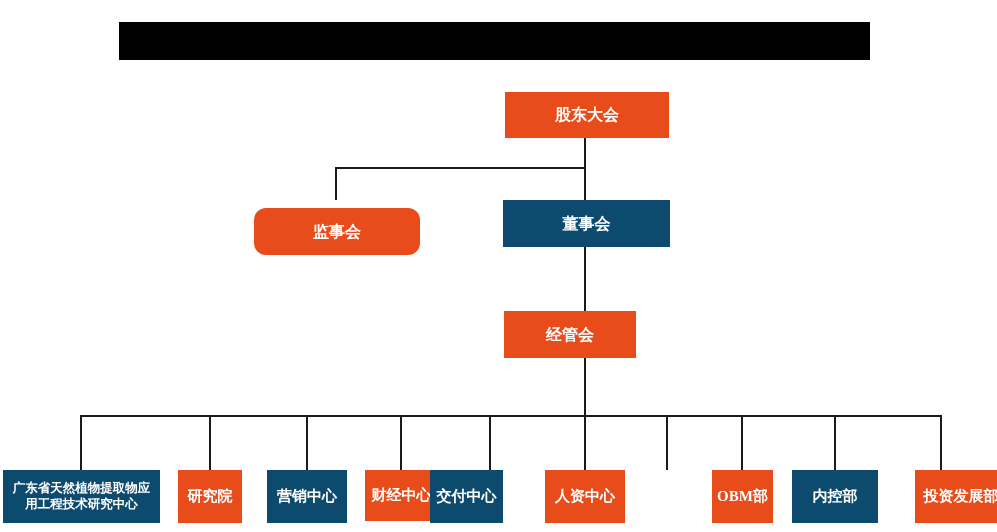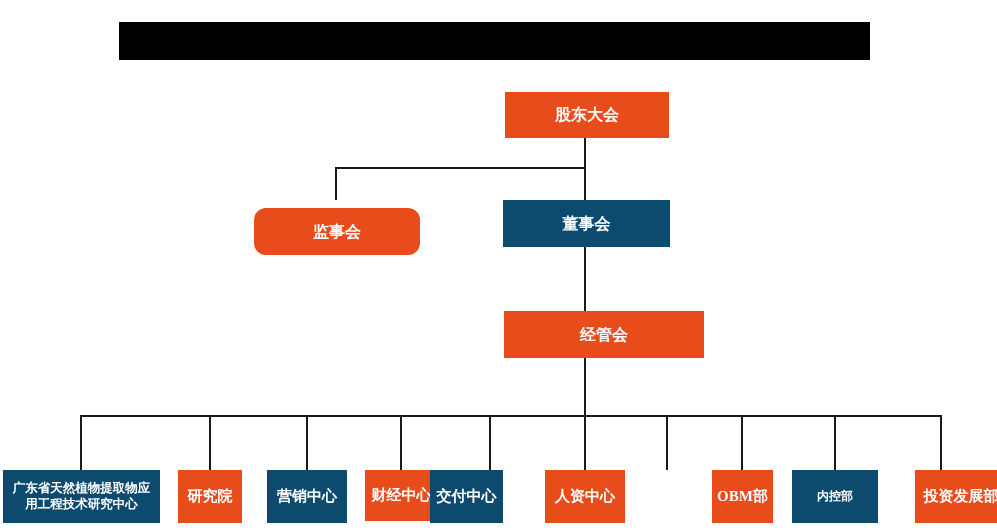--- a/index.html
+++ b/index.html
@@ -36,31 +36,31 @@
   }
   .primary   { background: #e84c1b; }
   .secondary { background: #0c4a6e; }
 
   
   .n-shareholders { left: 505px; top: 92px;  width: 164px; height: 46px; }
   
   .n-supervisors  { left: 254px; top: 208px; width: 166px; height: 47px; border-radius: 12px; }
   .n-directors    { left: 503px; top: 200px; width: 167px; height: 47px; }
   
-  .n-management   { left: 504px; top: 311px; width: 200px; height: 47px; }
+  .n-management   { left: 504px; top: 311px; width: 132px; height: 47px; }
   
   .b1  { left: 3px;   top: 470px; width: 157px; height: 53px; font-size: 12.5px; padding: 0 6px; }
   .b2  { left: 178px; top: 470px; width: 64px;  height: 53px; font-size: 15px; }
   .b3  { left: 267px; top: 470px; width: 80px;  height: 53px; font-size: 15px; }
   .b4  { left: 365px; top: 470px; width: 73px;  height: 51px; font-size: 15px; }
   .b5  { left: 430px; top: 470px; width: 73px;  height: 53px; font-size: 15px; }
   .b6  { left: 545px; top: 470px; width: 80px;  height: 53px; font-size: 15px; }
   .b7  { left: 642px; top: 470px; width: 51px;  height: 53px; font-size: 15px; }
   .b8  { left: 712px; top: 470px; width: 61px;  height: 53px; font-size: 15px; }
-  .b9  { left: 792px; top: 470px; width: 86px;  height: 53px; font-size: 12px; }
+  .b9  { left: 792px; top: 470px; width: 86px;  height: 53px; font-size: 15px; }
   .b10 { left: 895px; top: 470px; width: 92px;  height: 53px; font-size: 15px; margin-left: 20px; }
 
   .line {
     position: absolute;
     background: #1a1a1a;
   }
   
   .l-trunk1 { left: 584px; top: 138px; width: 2px;   height: 62px; }  
   .l-hbr1   { left: 335px; top: 167px; width: 251px; height: 2px;  }  
   .l-vbr1   { left: 335px; top: 167px; width: 2px;   height: 33px; }

